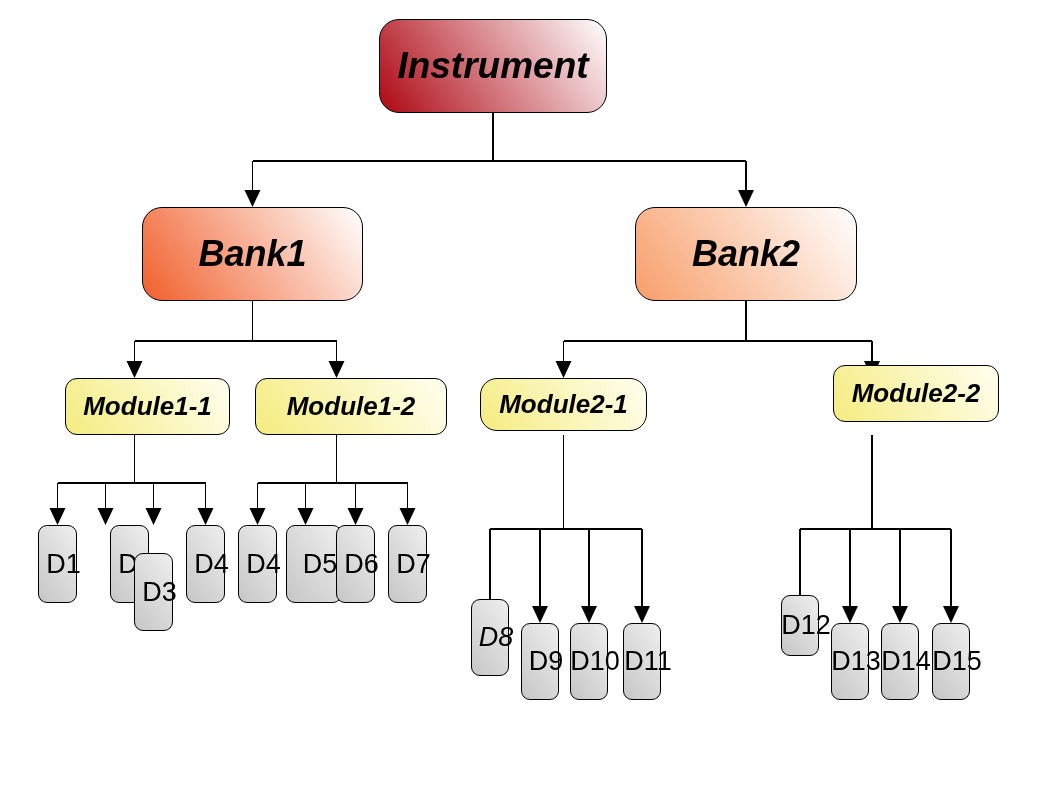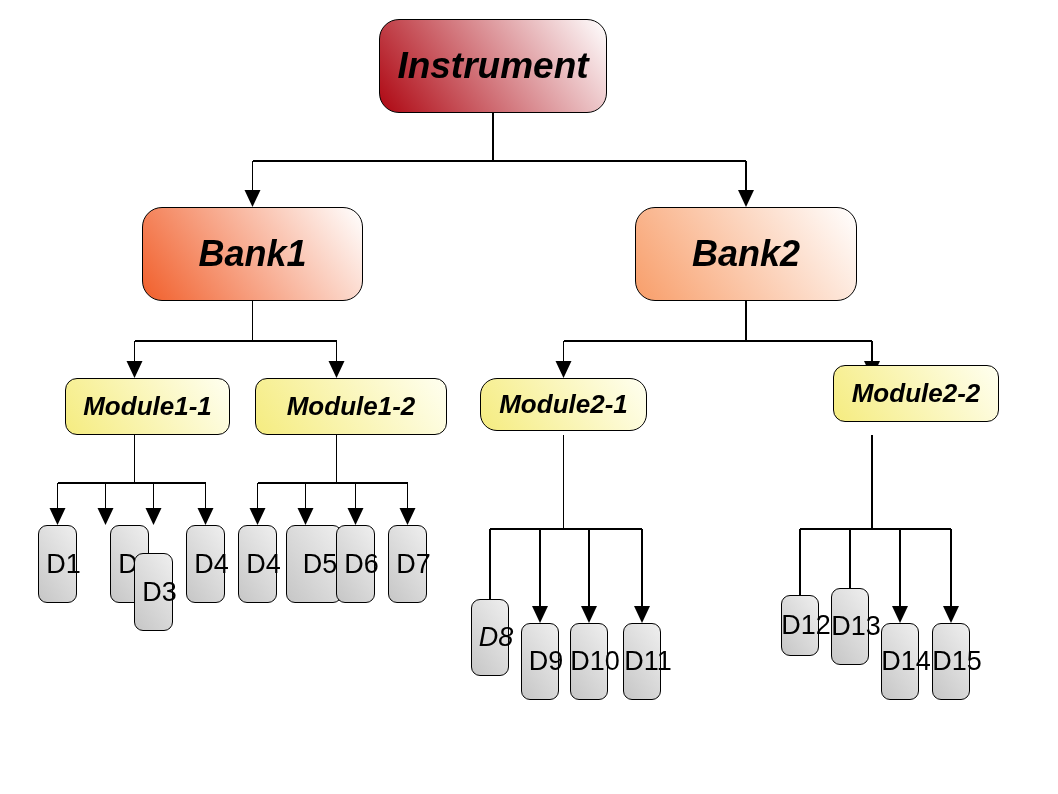--- a/index.html
+++ b/index.html
@@ -122,21 +122,21 @@
   </div>
   <div class="node device-node" style="left:570px;top:623px;width:38px;height:77px;">
     <span>D10</span>
   </div>
   <div class="node device-node" style="left:623px;top:623px;width:38px;height:77px;">
     <span>D11</span>
   </div>
   <div class="node device-node" style="left:781px;top:595px;width:38px;height:61px;">
     <span>D12</span>
   </div>
-  <div class="node device-node" style="left:831px;top:588px;width:38px;height:77px;">
+  <div class="node device-node" style="left:831px;top:623px;width:38px;height:77px;">
     <span>D13</span>
   </div>
   <div class="node device-node" style="left:881px;top:623px;width:38px;height:77px;">
     <span>D14</span>
   </div>
   <div class="node device-node" style="left:932px;top:623px;width:38px;height:77px;">
     <span>D15</span>
   </div>
 
 </div>

